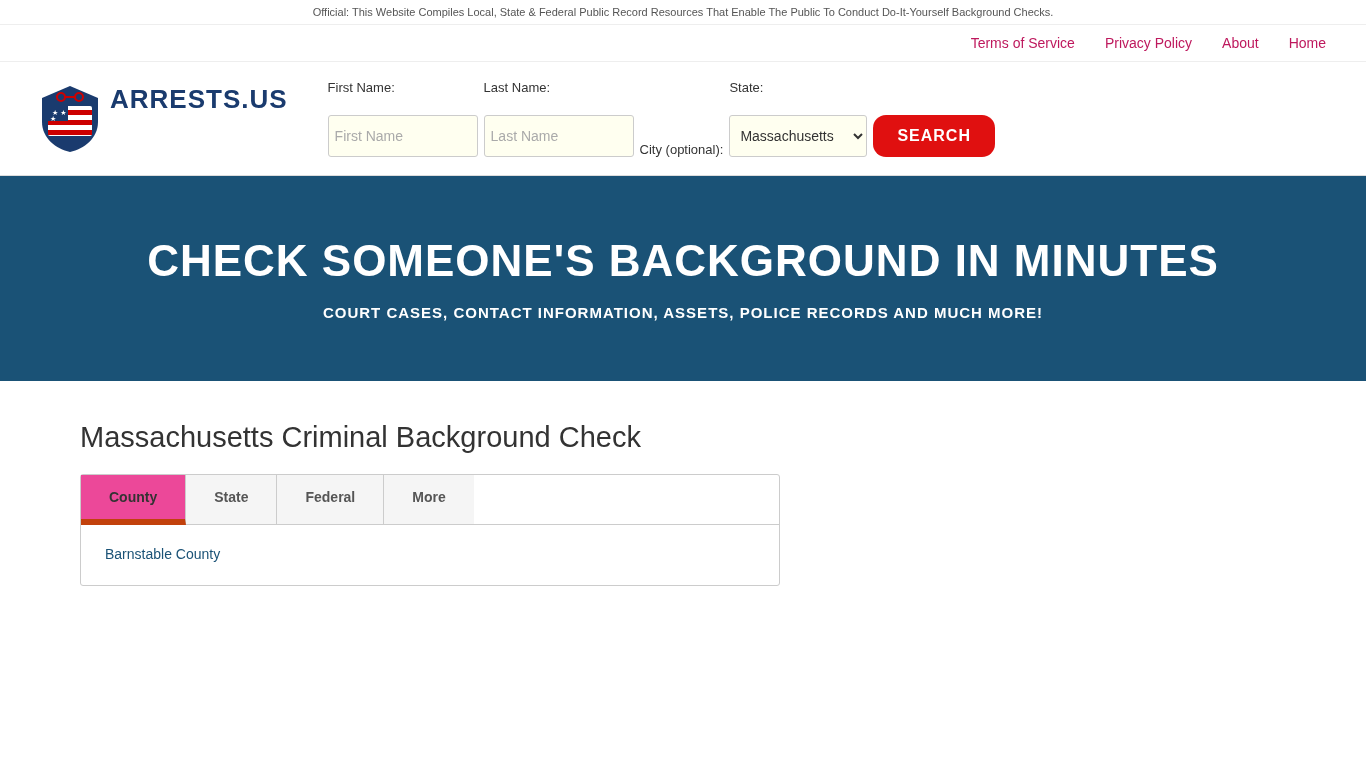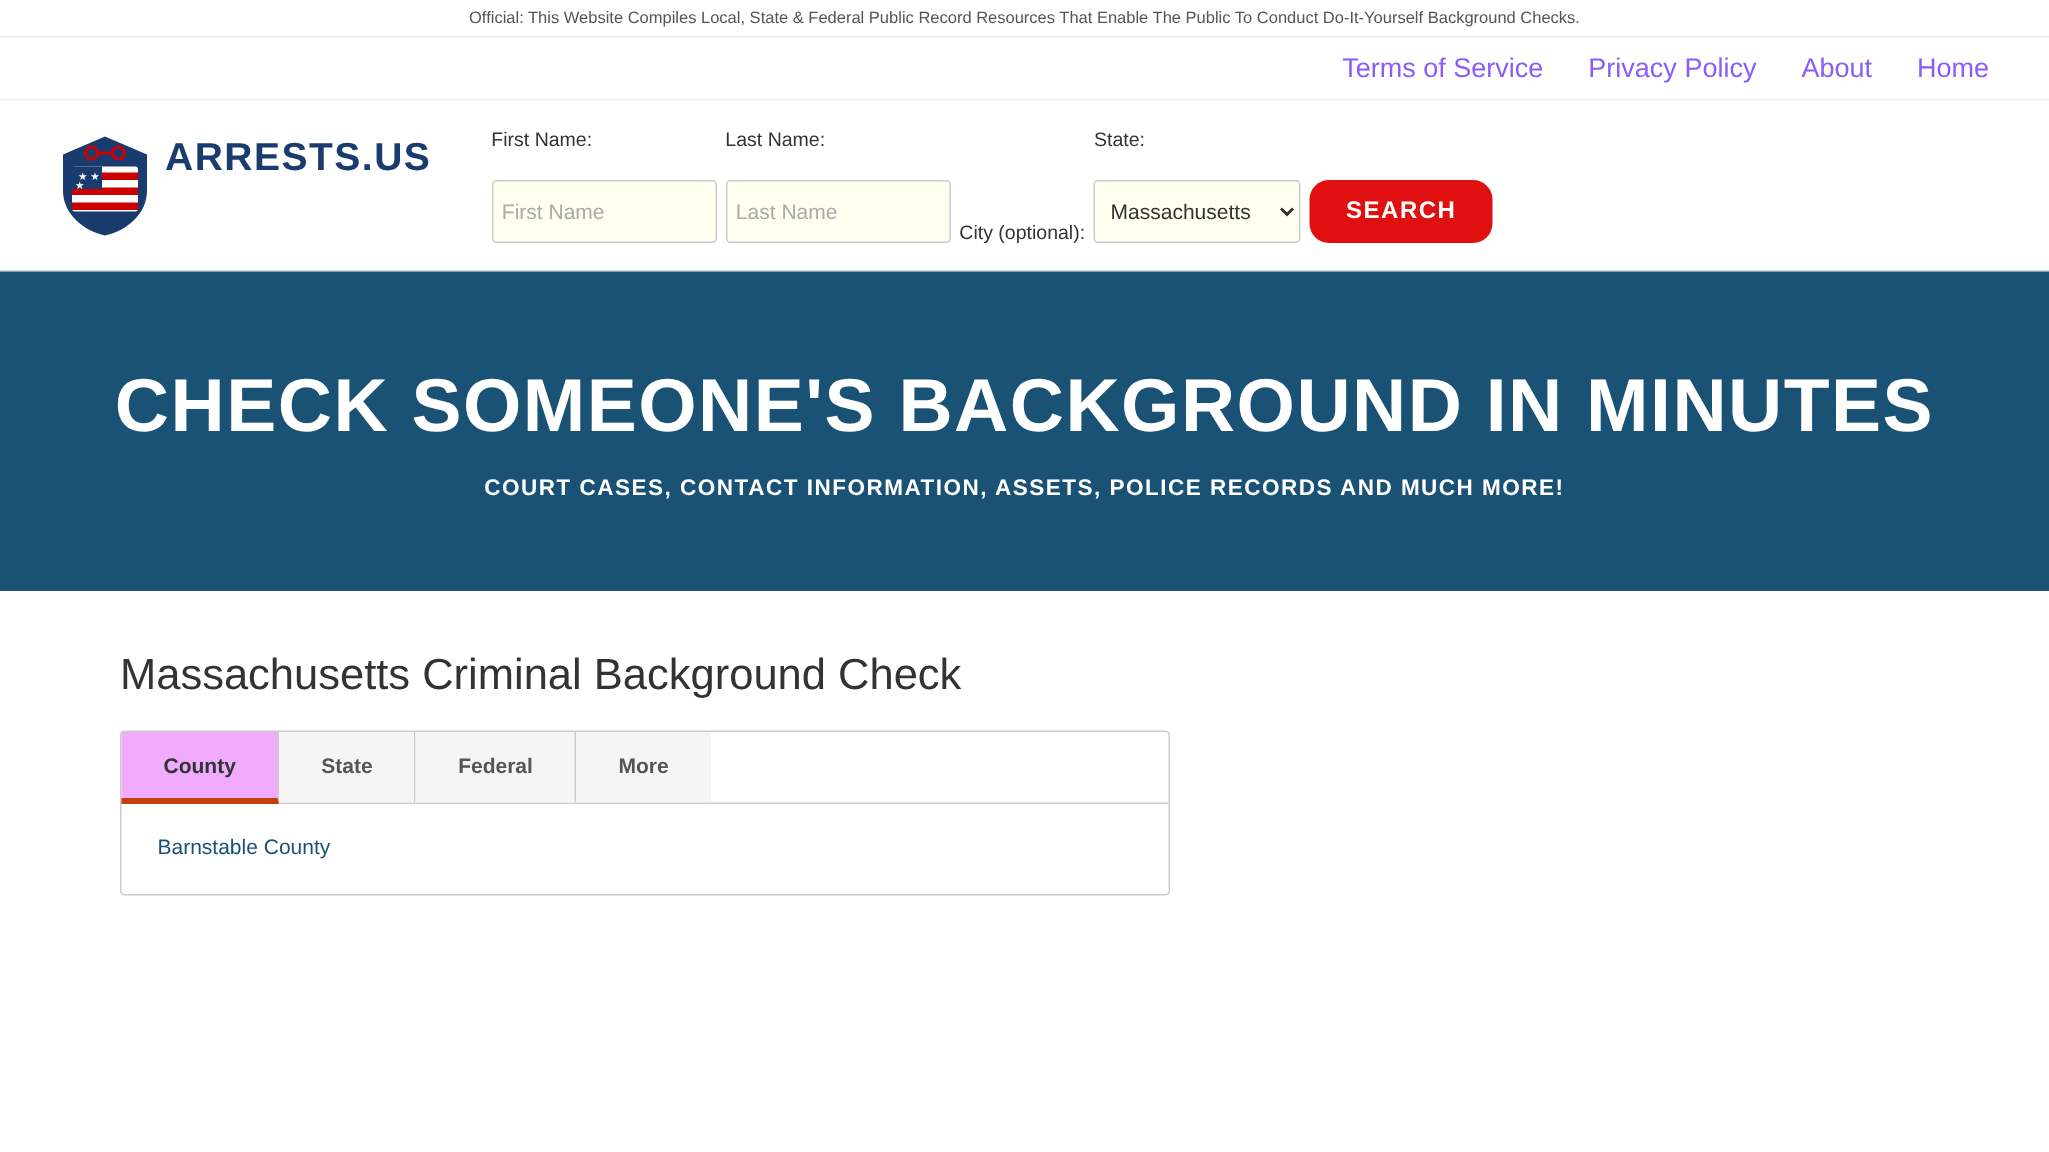--- a/index.html
+++ b/index.html
@@ -18,22 +18,22 @@
     
     .nav-bar {
       display: flex;
       justify-content: flex-end;
       align-items: center;
       padding: 10px 40px;
       gap: 30px;
       border-bottom: 1px solid #eee;
     }
     .nav-link {
-      font-size: 18px;
-      color: #8b5cf6;
+      font-size: 14px;
+      color: #be185d;
       text-decoration: none;
       cursor: pointer;
     }
 
     
     .header {
       display: flex;
       align-items: center;
       padding: 18px 40px;
       gap: 40px;
@@ -111,21 +111,21 @@
     }
 
     
     .hero {
       background: #1a5276;
       text-align: center;
       padding: 60px 40px;
     }
     .hero h1 {
       color: #fff;
-      font-size: 50px;
+      font-size: 44px;
       font-weight: 900;
       letter-spacing: 1px;
       margin-bottom: 18px;
     }
     .hero p {
       color: #fff;
       font-size: 15px;
       font-weight: 700;
       letter-spacing: 1px;
     }
@@ -155,23 +155,23 @@
     .tab {
       padding: 14px 28px;
       font-size: 14px;
       font-weight: 600;
       cursor: pointer;
       color: #555;
       border-right: 1px solid #ccc;
     }
     .tab:last-child { border-right: none; }
     .tab.active {
-      background: #f0abfc;
+      background: #ec4899;
       color: #333;
-      border-bottom: 4px solid #c2410c;
+      border-bottom: 6px solid #c2410c;
       margin-bottom: -1px;
     }
     .tab:not(.active) {
       background: #f5f5f5;
     }
 
     .tab-content {
       padding: 20px 24px;
       min-height: 60px;
     }

